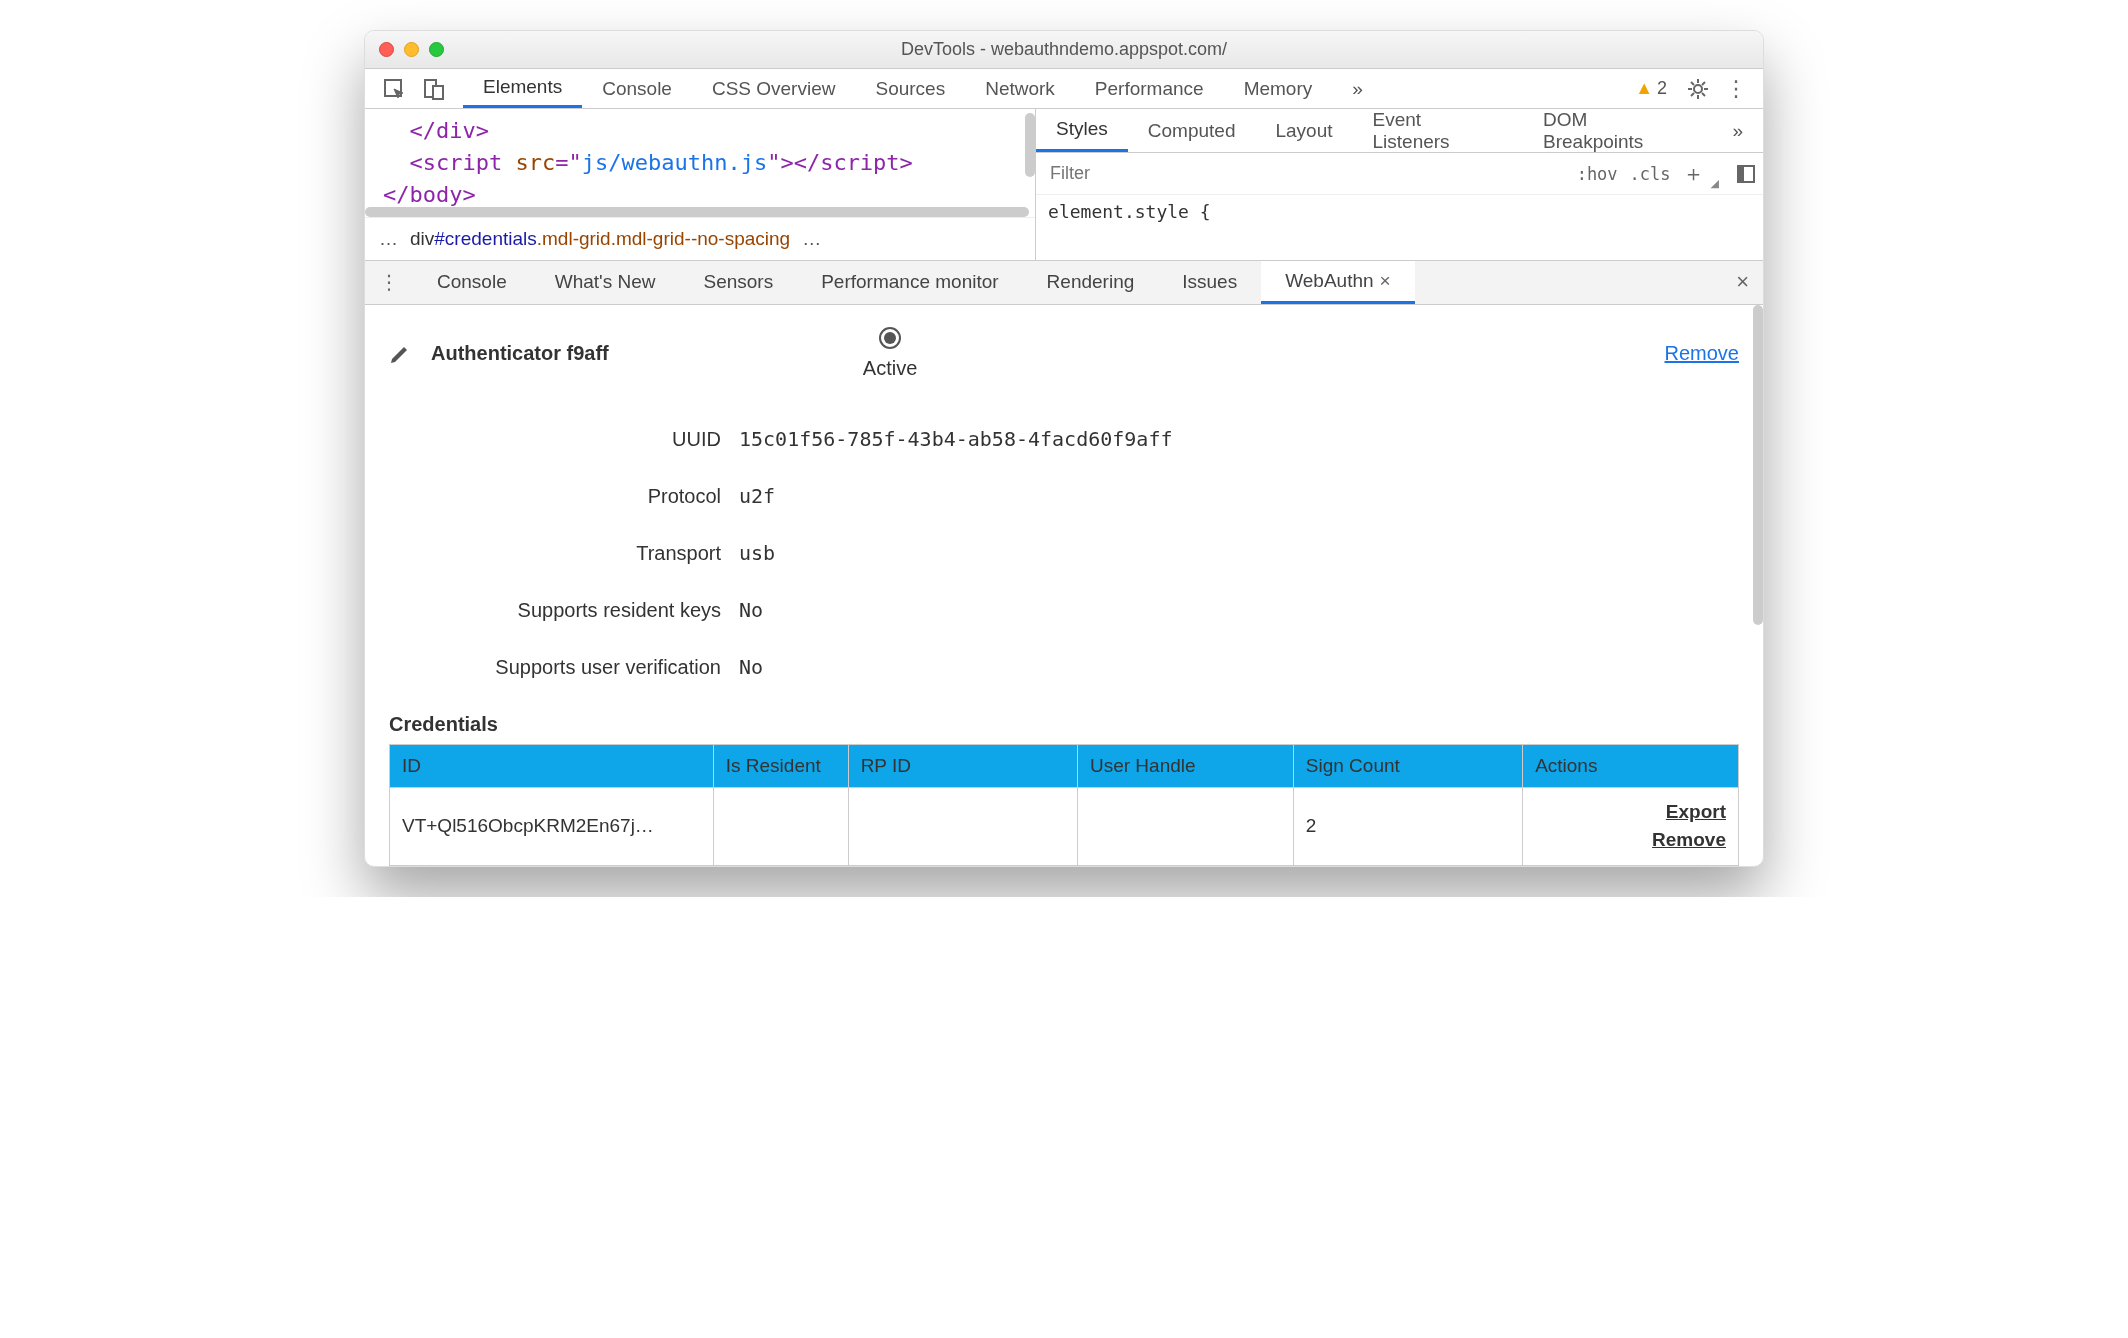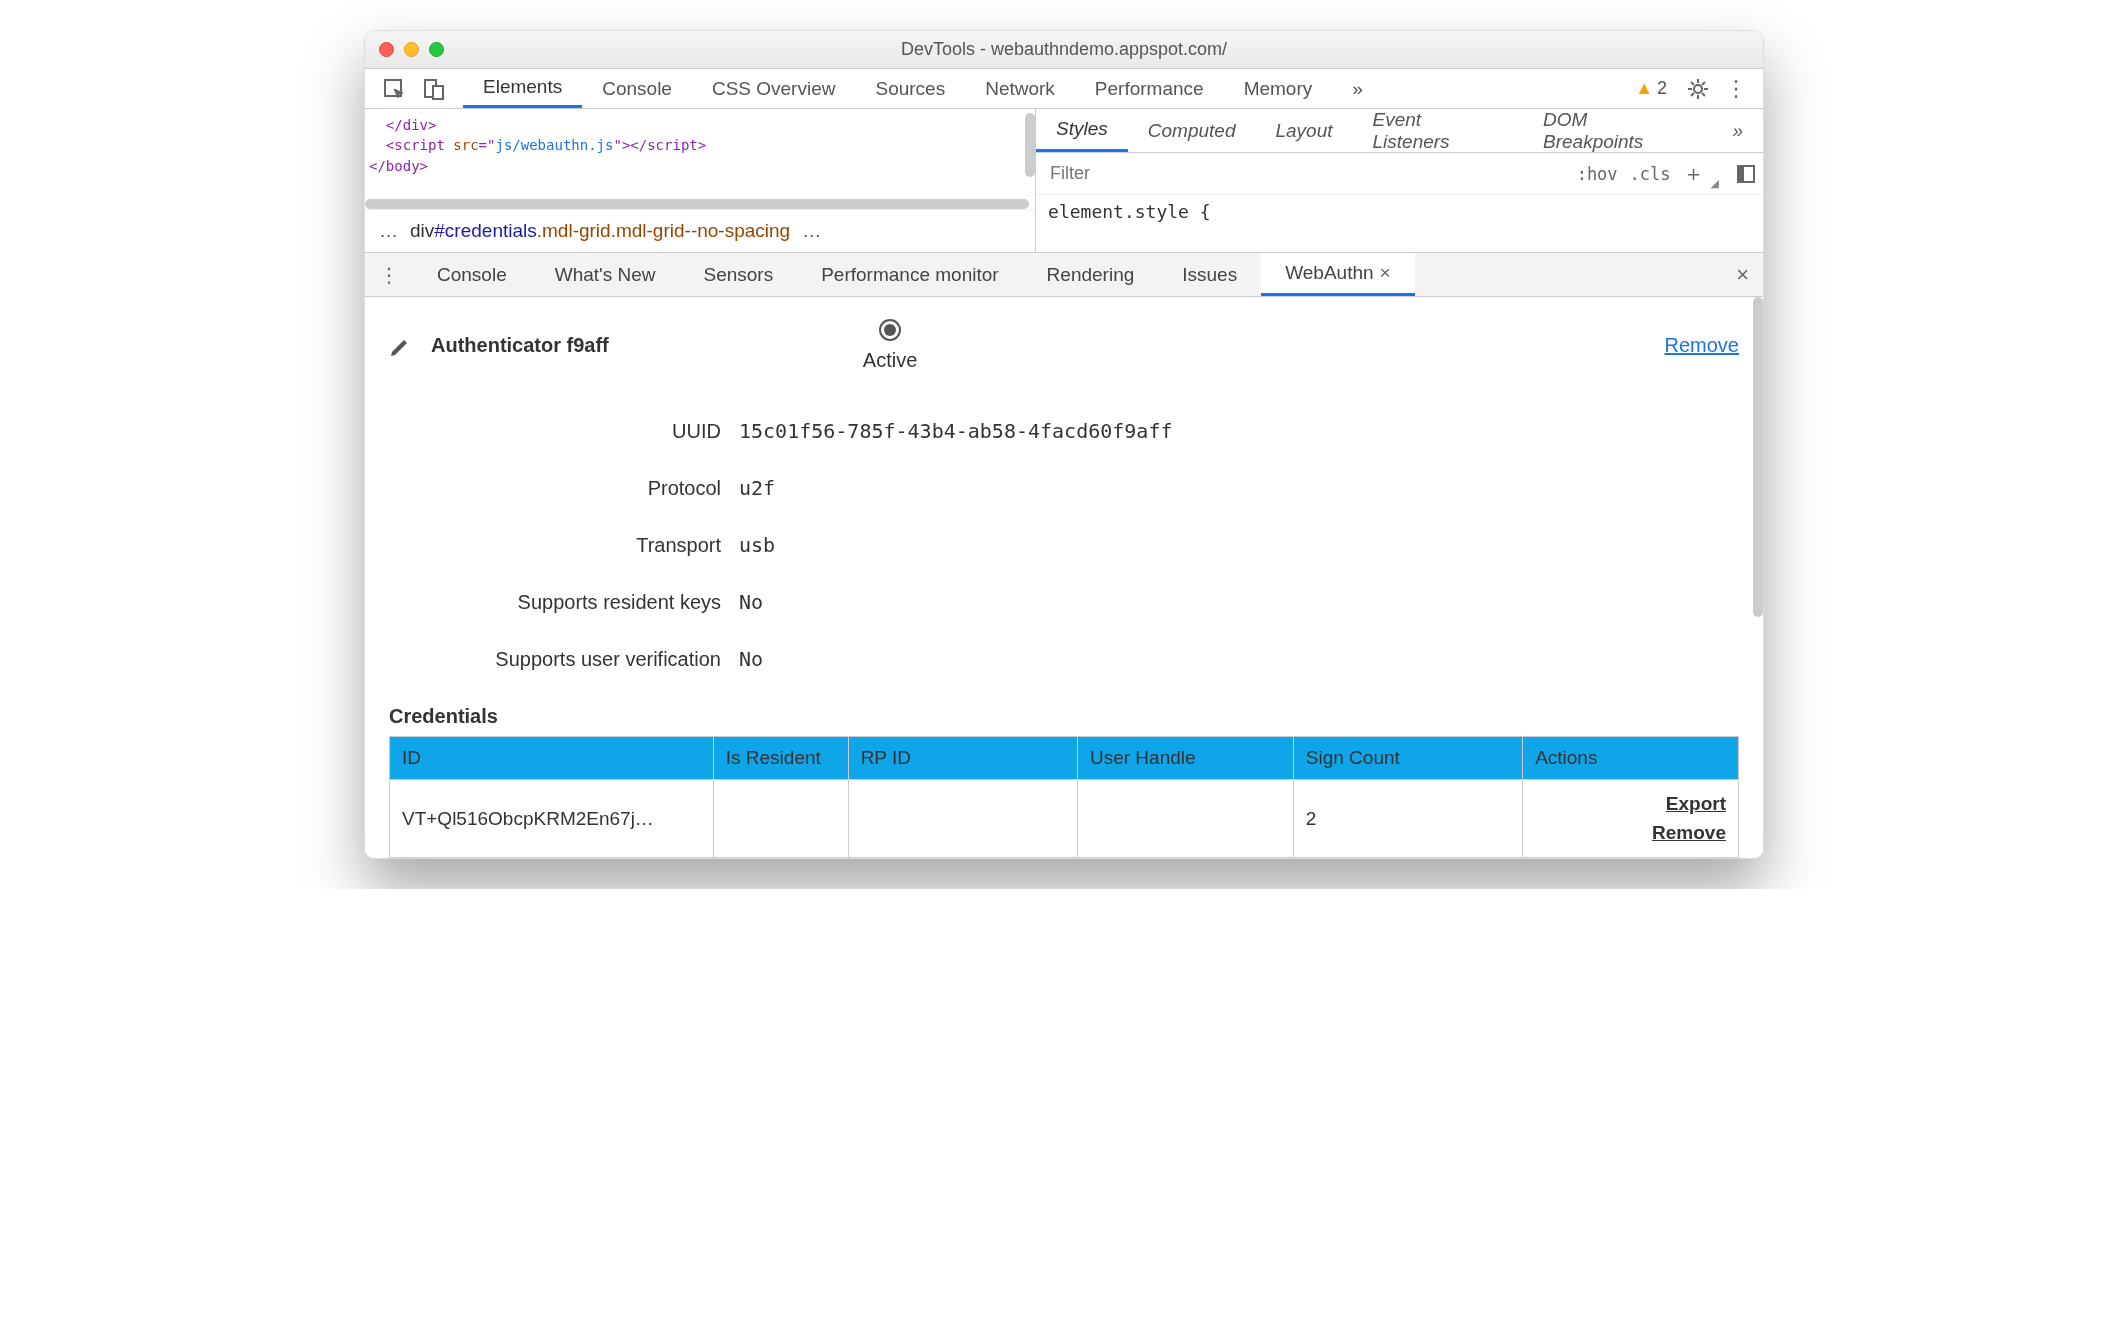--- a/index.html
+++ b/index.html
@@ -15,30 +15,30 @@
   .toolbar { display:flex; align-items:center; height:40px; border-bottom:1px solid #ccc; }
   .toolbar .icons { display:flex; align-items:center; gap:18px; padding:0 18px; }
   .toolbar .tabs { display:flex; align-items:stretch; height:100%; flex:1; position:relative;}
   .toolbar .tab { display:flex; align-items:center; padding:0 20px; font-size:19px; color:#555; cursor:pointer; }
   .toolbar .tab.active { color:#333; border-bottom:3px solid #1a73e8; }
   .toolbar .right { display:flex; align-items:center; gap:16px; padding:0 16px; }
   .warnbadge { display:flex; align-items:center; gap:4px; background:#fff; border-radius:10px; padding:0 4px; color:#555;}
   .warntri { color:#f0a400; font-size:18px;}
   .svgicon { fill:#666; stroke:#666; }
   .splitrow { display:flex; border-bottom:1px solid #ccc; }
-  .codearea { flex:1 1 48%; border-right:1px solid #ccc; padding:6px 4px; font-family:Menlo,Consolas,monospace; font-size:14px; position:relative; color:#8e24aa; overflow:hidden;}
+  .codearea { flex:1 1 48%; border-right:1px solid #ccc; padding:6px 18px; font-family:Menlo,Consolas,monospace; font-size:22px; position:relative; color:#8e24aa; overflow:hidden;}
   .codeln { white-space:pre; line-height:1.45; }
   .attr { color:#994500; }
   .str { color:#1a73e8; }
   .tag { color:#8e24aa; }
   .hscroll { position:absolute; left:0; right:6px; bottom:0; height:10px; background:#ccc; border-radius:5px; }
   .vscroll { position:absolute; top:4px; right:0; width:10px; height:64px; background:#ccc; border-radius:5px; }
   .stylespane { flex:1 1 52%; display:flex; flex-direction:column;}
   .stylestabs { display:flex; align-items:center; height:44px; border-bottom:1px solid #ccc; }
-  .stylestabs .stab { padding:0 20px; font-size:19px; color:#555; display:flex; align-items:center; height:100%; cursor:pointer;font-style:italic; }
+  .stylestabs .stab { padding:0 20px; font-size:19px; color:#555; display:flex; align-items:center; height:100%; cursor:pointer; }
   .stylestabs .stab.active { color:#333; border-bottom:3px solid #1a73e8; }
   .filterrow { display:flex; align-items:center; gap:12px; padding:2px 8px; border-bottom:1px solid #eee; }
   .filterinput { flex:1; border:none; outline:none; font-size:18px; padding:8px 6px; color:#999; background:transparent;}
   .hov { font-family:Menlo,monospace; color:#666; font-size:17px; }
   .tri { font-size:11px; color:#888; position:relative; top:10px; left:-6px;}
   .styleblock { padding:6px 12px; font-family:Menlo,monospace; font-size:18px; color:#333; }
   .breadcrumb { display:flex; align-items:center; padding:10px 14px; font-size:19px; color:#333; border-top:1px solid #eee; }
   .bc-ell { color:#555; margin-right:12px;}
   .bc-id { color:#1a1aa6; }
   .bc-cls { color:#994500; }

